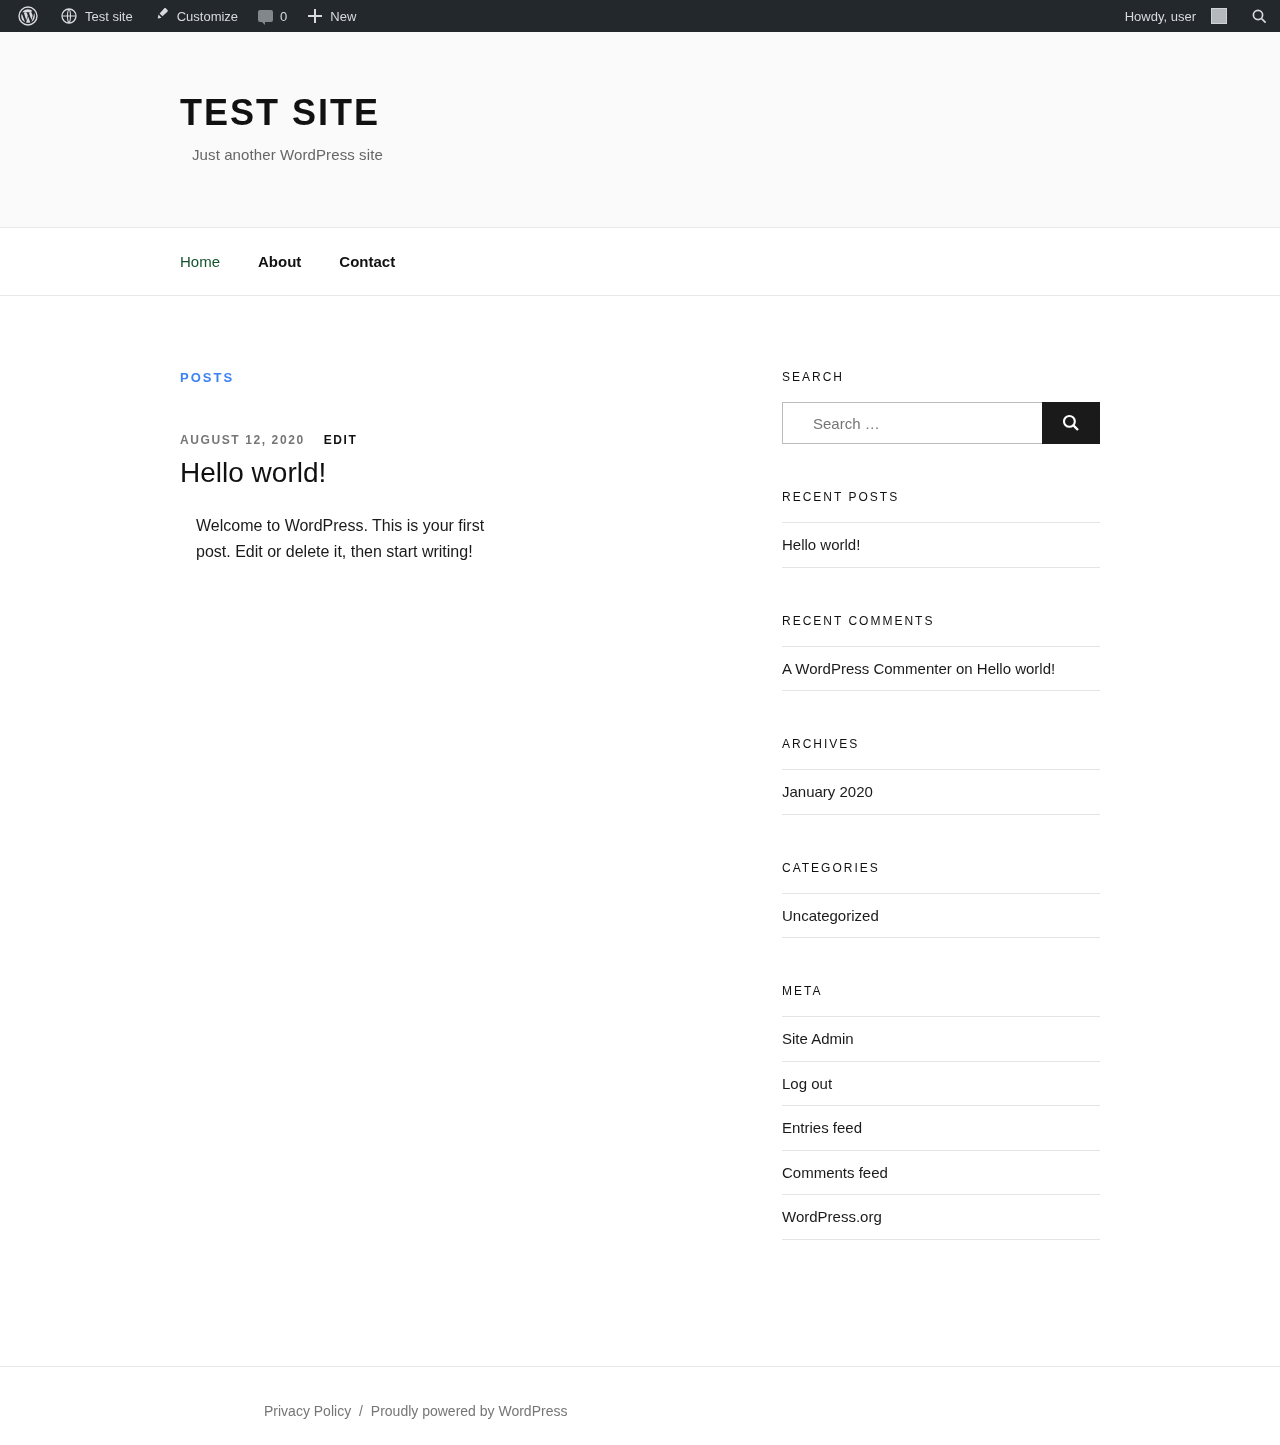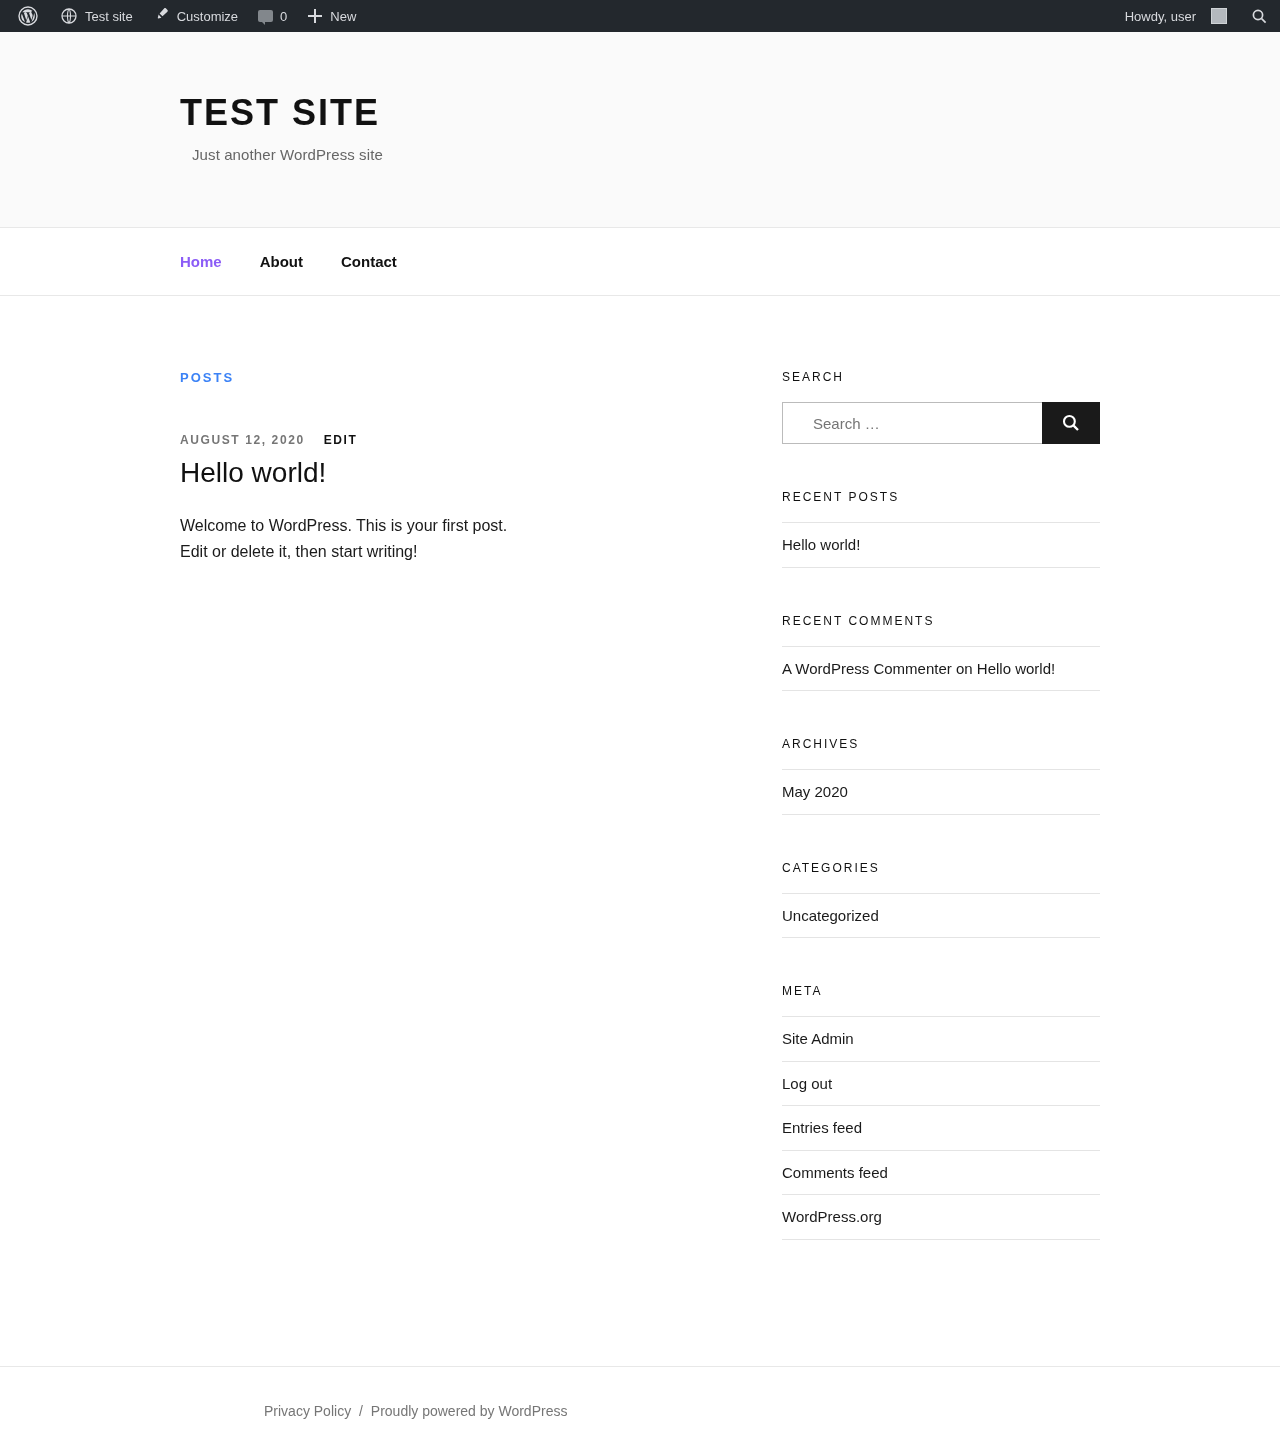--- a/index.html
+++ b/index.html
@@ -105,21 +105,21 @@
     background: #fff;
   }
   .nav-inner { display: flex; align-items: center; height: 67px; }
   .nav-item {
     font-size: 15px;
     margin-right: 38px;
     text-decoration: none;
     color: #111;
     font-weight: bold;
   }
-  .nav-item.current { color: #8b5cf6; font-weight: bold; }
+  .nav-item.current { color: #14532d; font-weight: normal; }
 
   
   .content-area {
     display: flex;
     padding-top: 74px;
     align-items: flex-start;
   }
   .primary { width: 580px; }
   .section-label {
     font-size: 13px;
@@ -141,21 +141,21 @@
   .entry-title {
     font-size: 28px;
     font-weight: normal;
     margin: 4px 0 22px 0;
     line-height: 1.3;
   }
   .entry-title a { color:#111; text-decoration:none; }
   .entry-content p {
     font-size: 16px;
     line-height: 1.62;
-    margin: 0;
+    margin: 16px;
     color: #1a1a1a;
     max-width: 500px;
   }
 
   
   .sidebar {
     width: 325px;
     margin-left: 260px;
   }
   .widget { margin-bottom: 46px; }
@@ -340,21 +340,21 @@
             <span>on</span>
             <a>Hello world!</a>
           </li>
         </ul>
       </section>
 
       <section class="widget">
         <h3 class="widget-title">Archives</h3>
         <ul>
           <li>
-            <a>May 2020</a>
+            <a>January 2020</a>
           </li>
         </ul>
       </section>
 
       <section class="widget">
         <h3 class="widget-title">Categories</h3>
         <ul>
           <li>
             <a>Uncategorized</a>
           </li>

